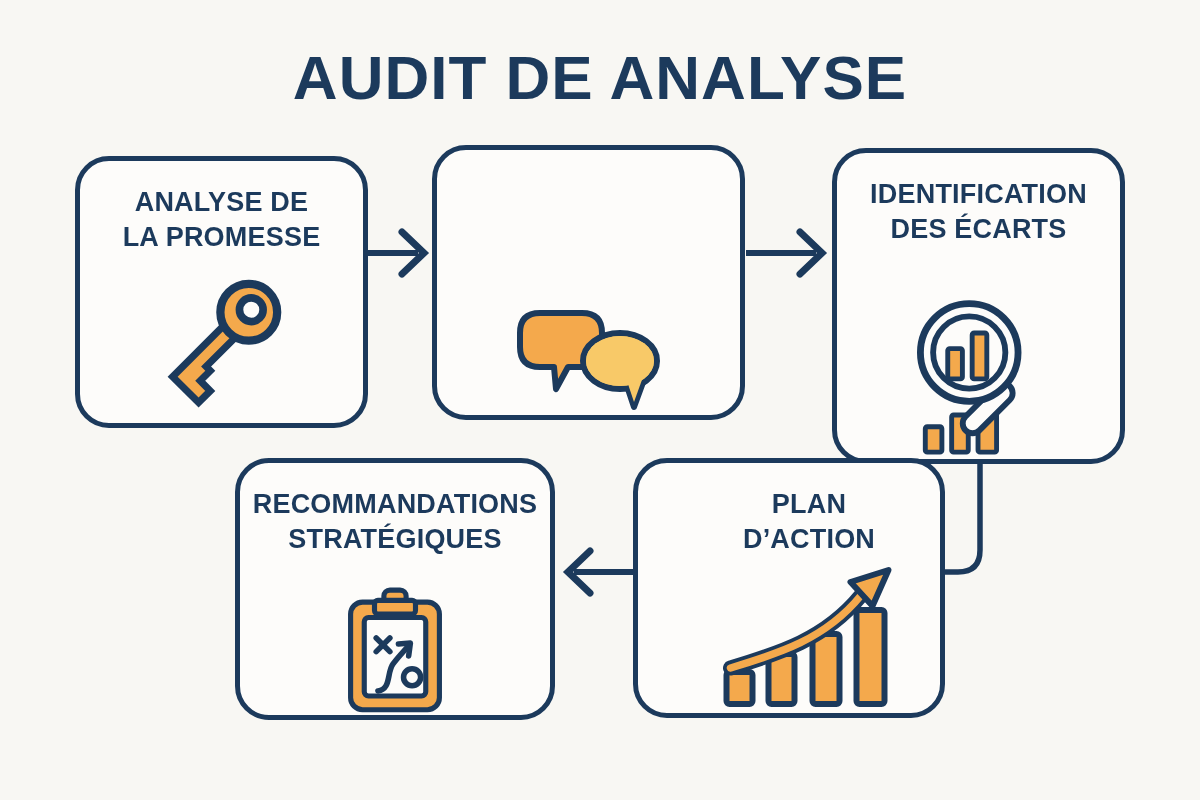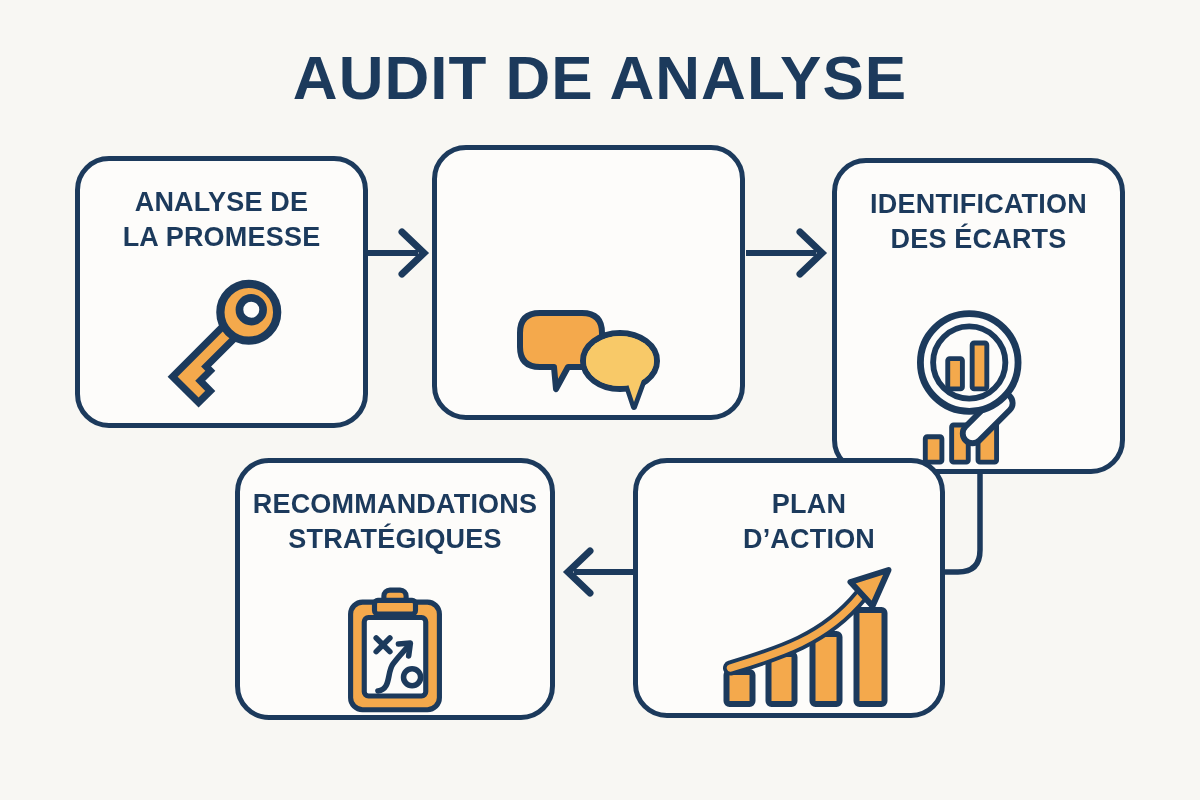--- a/index.html
+++ b/index.html
@@ -23,21 +23,21 @@
   .connectors .stroke{stroke:var(--navy);fill:none;}
   .box{
     position:absolute;z-index:2;
     background:var(--paper);
     border:5px solid var(--navy);
     border-radius:34px;
     display:flex;flex-direction:column;align-items:center;
   }
   .box-1{left:75px;top:148px;width:293px;height:272px;margin-top:8px;}
   .box-2{left:432px;top:145px;width:313px;height:275px;}
-  .box-3{left:832px;top:148px;width:293px;height:316px;margin-top:10px;}
+  .box-3{left:832px;top:148px;width:293px;height:316px;}
   .box-4{left:633px;top:458px;width:312px;height:260px;padding-left:40px;}
   .box-5{left:235px;top:458px;width:320px;height:262px;gap:28px;}
   .step-label{
     margin:24px 6px 0;
     font-size:27px;font-weight:800;line-height:1.3;
     text-align:center;color:var(--navy);
     white-space:pre-line;letter-spacing:.2px;
   }
   .box-2 .step-label{margin-top:20px;}
   .icon{margin:auto;display:block;}

